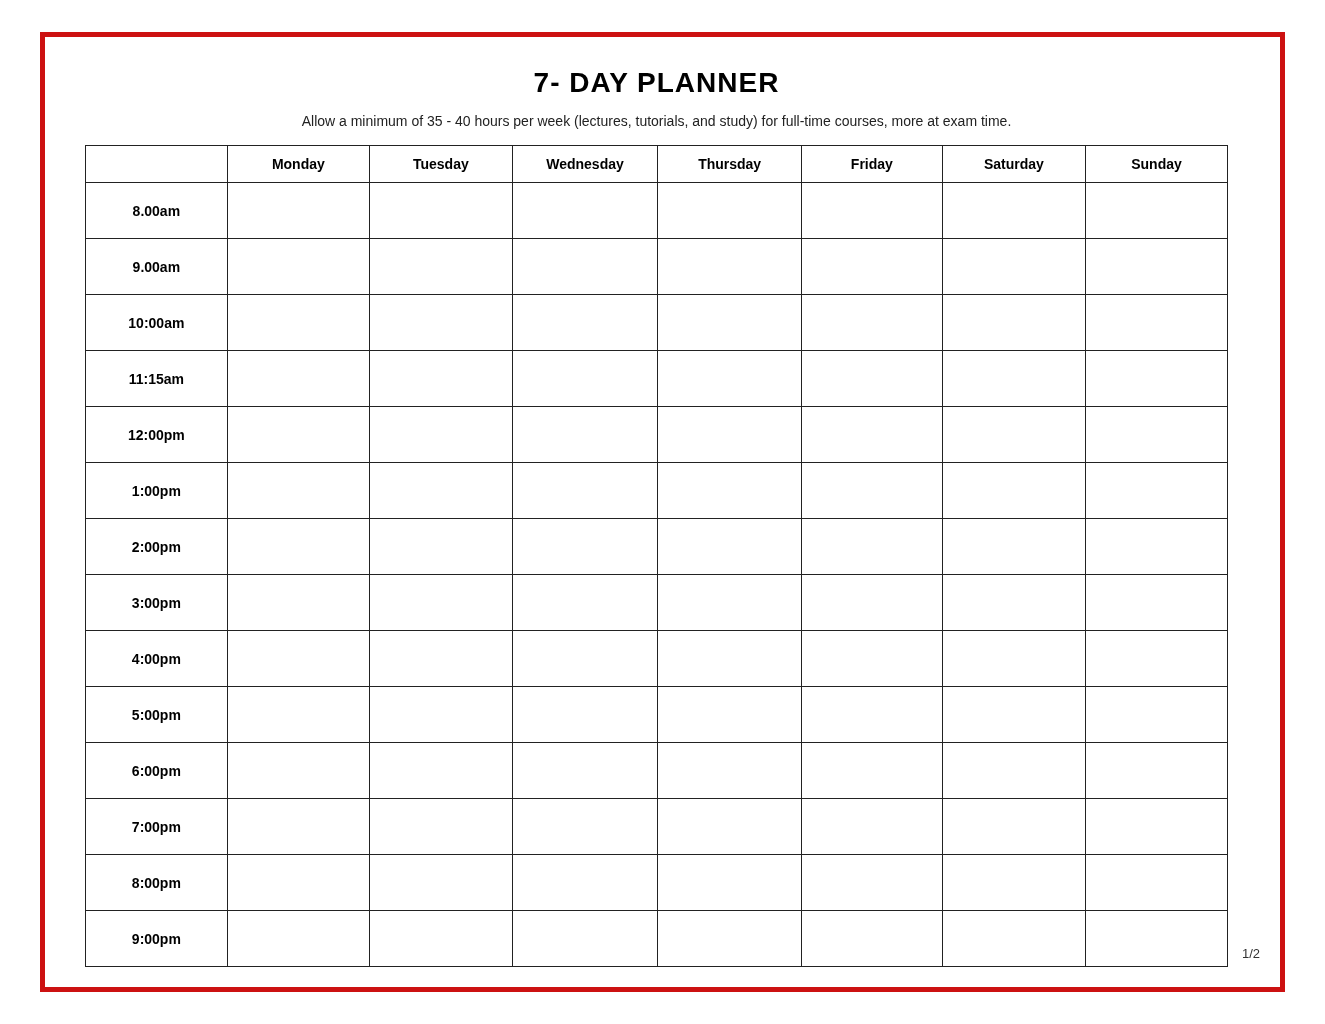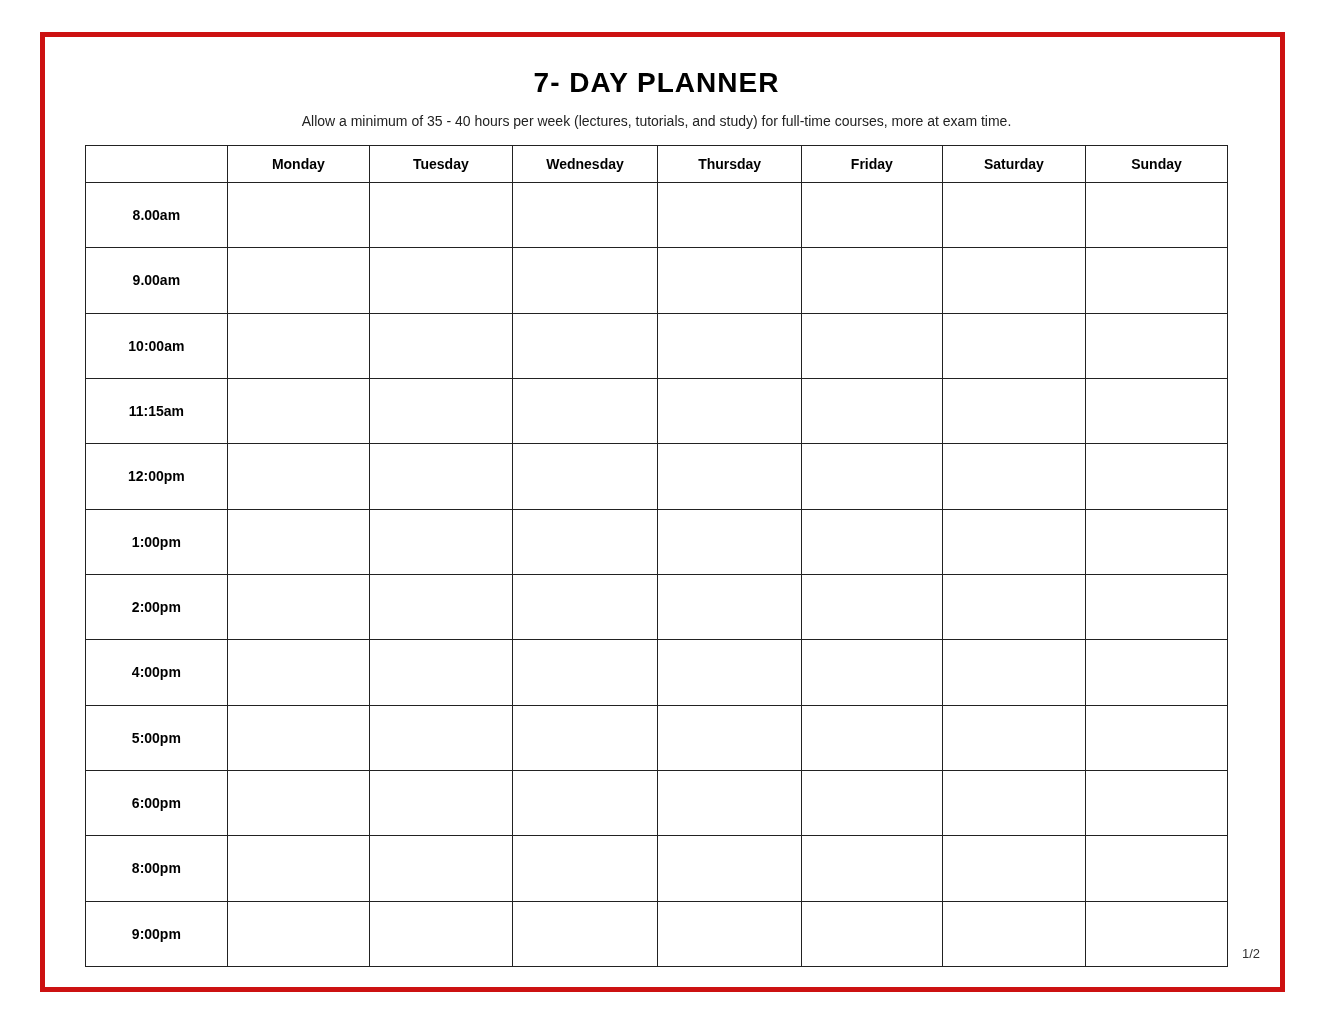--- a/index.html
+++ b/index.html
@@ -174,20 +174,30 @@
           <td class="time-cell">2:00pm</td>
           <td></td>
           <td></td>
           <td></td>
           <td></td>
           <td></td>
           <td></td>
           <td></td>
         </tr>
         <tr>
+          <td class="time-cell">3:00pm</td>
+          <td></td>
+          <td></td>
+          <td></td>
+          <td></td>
+          <td></td>
+          <td></td>
+          <td></td>
+        </tr>
+        <tr>
           <td class="time-cell">4:00pm</td>
           <td></td>
           <td></td>
           <td></td>
           <td></td>
           <td></td>
           <td></td>
           <td></td>
         </tr>
         <tr>
@@ -195,20 +205,30 @@
           <td></td>
           <td></td>
           <td></td>
           <td></td>
           <td></td>
           <td></td>
           <td></td>
         </tr>
         <tr>
           <td class="time-cell">6:00pm</td>
+          <td></td>
+          <td></td>
+          <td></td>
+          <td></td>
+          <td></td>
+          <td></td>
+          <td></td>
+        </tr>
+        <tr>
+          <td class="time-cell">7:00pm</td>
           <td></td>
           <td></td>
           <td></td>
           <td></td>
           <td></td>
           <td></td>
           <td></td>
         </tr>
         <tr>
           <td class="time-cell">8:00pm</td>

